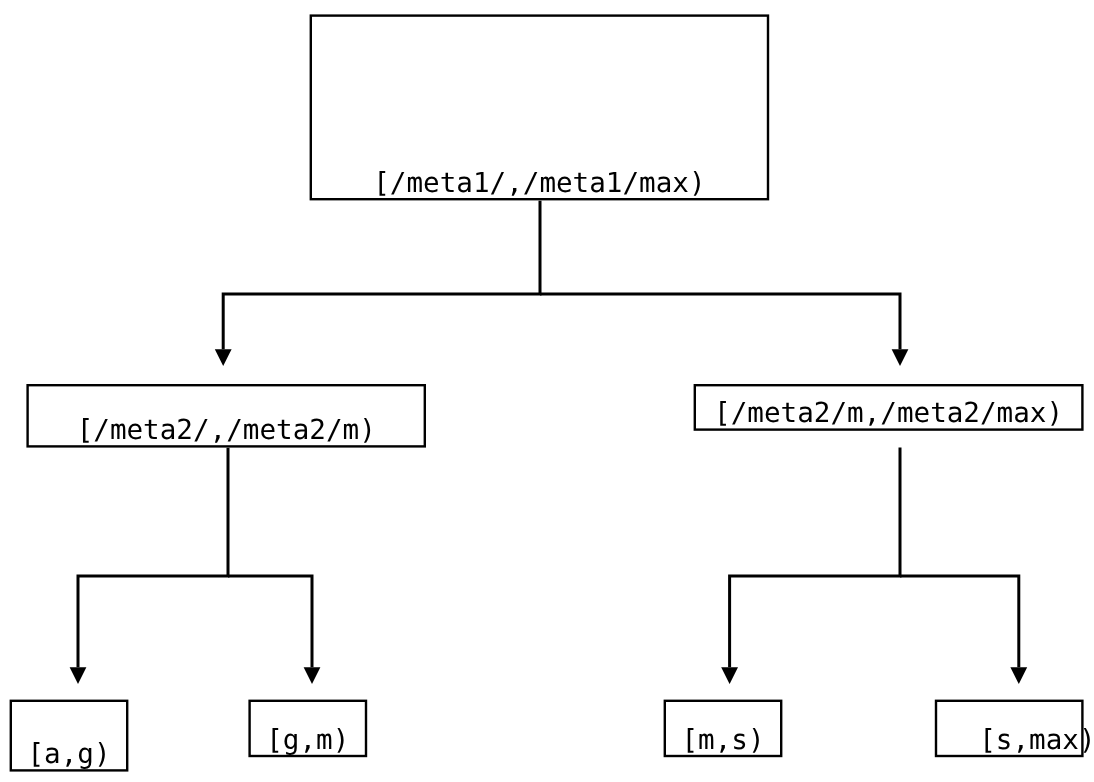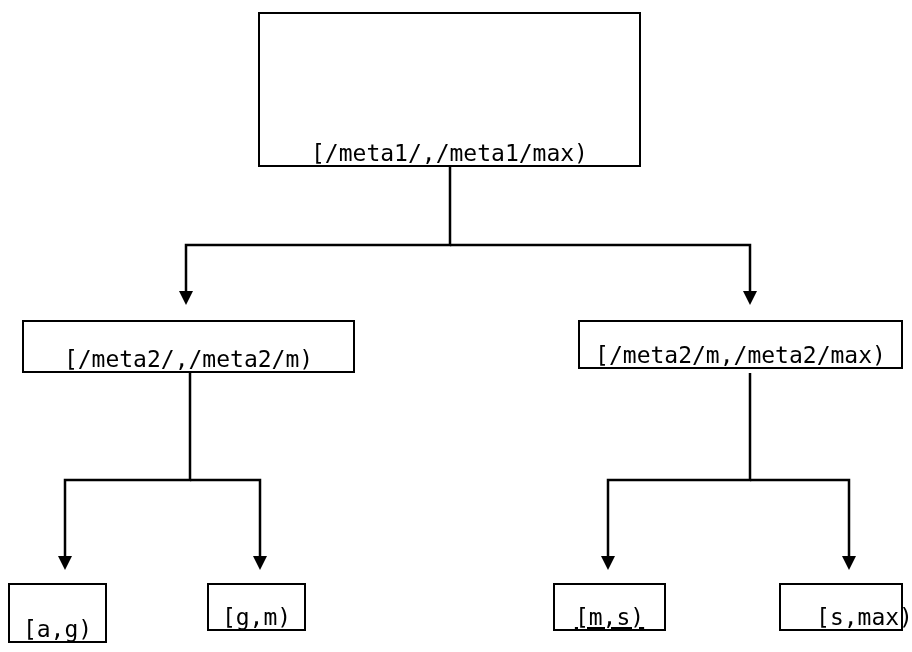--- a/index.html
+++ b/index.html
@@ -84,33 +84,33 @@
   </svg>
 
   <div class="tree-node level-root" style="left:258px; top:12px; width:383px; height:155px;">
     <span class="node-label">[/meta1/,/meta1/max)</span>
   </div>
 
   <div class="tree-node level-mid" style="left:22px; top:320px; width:333px; height:53px;">
     <span class="node-label">[/meta2/,/meta2/m)</span>
   </div>
 
-  <div class="tree-node level-mid" style="left:578px; top:320px; width:325px; height:49px;">
+  <div class="tree-node level-mid" style="left:578px; top:320px; width:325px; height:39px;">
     <span class="node-label">[/meta2/m,/meta2/max)</span>
   </div>
 
   <div class="tree-node level-leaf" style="left:8px; top:583px; width:99px; height:60px;">
     <span class="node-label">[a,g)</span>
   </div>
 
   <div class="tree-node level-leaf" style="left:207px; top:583px; width:99px; height:48px;">
     <span class="node-label">[g,m)</span>
   </div>
 
-  <div class="tree-node level-leaf" style="left:553px; top:583px; width:113px; height:48px;text-decoration:underline;">
+  <div class="tree-node level-leaf" style="left:553px; top:583px; width:99px; height:48px;">
     <span class="node-label">[m,s)</span>
   </div>
 
   <div class="tree-node level-leaf" style="left:779px; top:583px; width:124px; height:48px;padding-left:47px;">
     <span class="node-label">[s,max)</span>
   </div>
 
 </div>
 
 </body></html>

